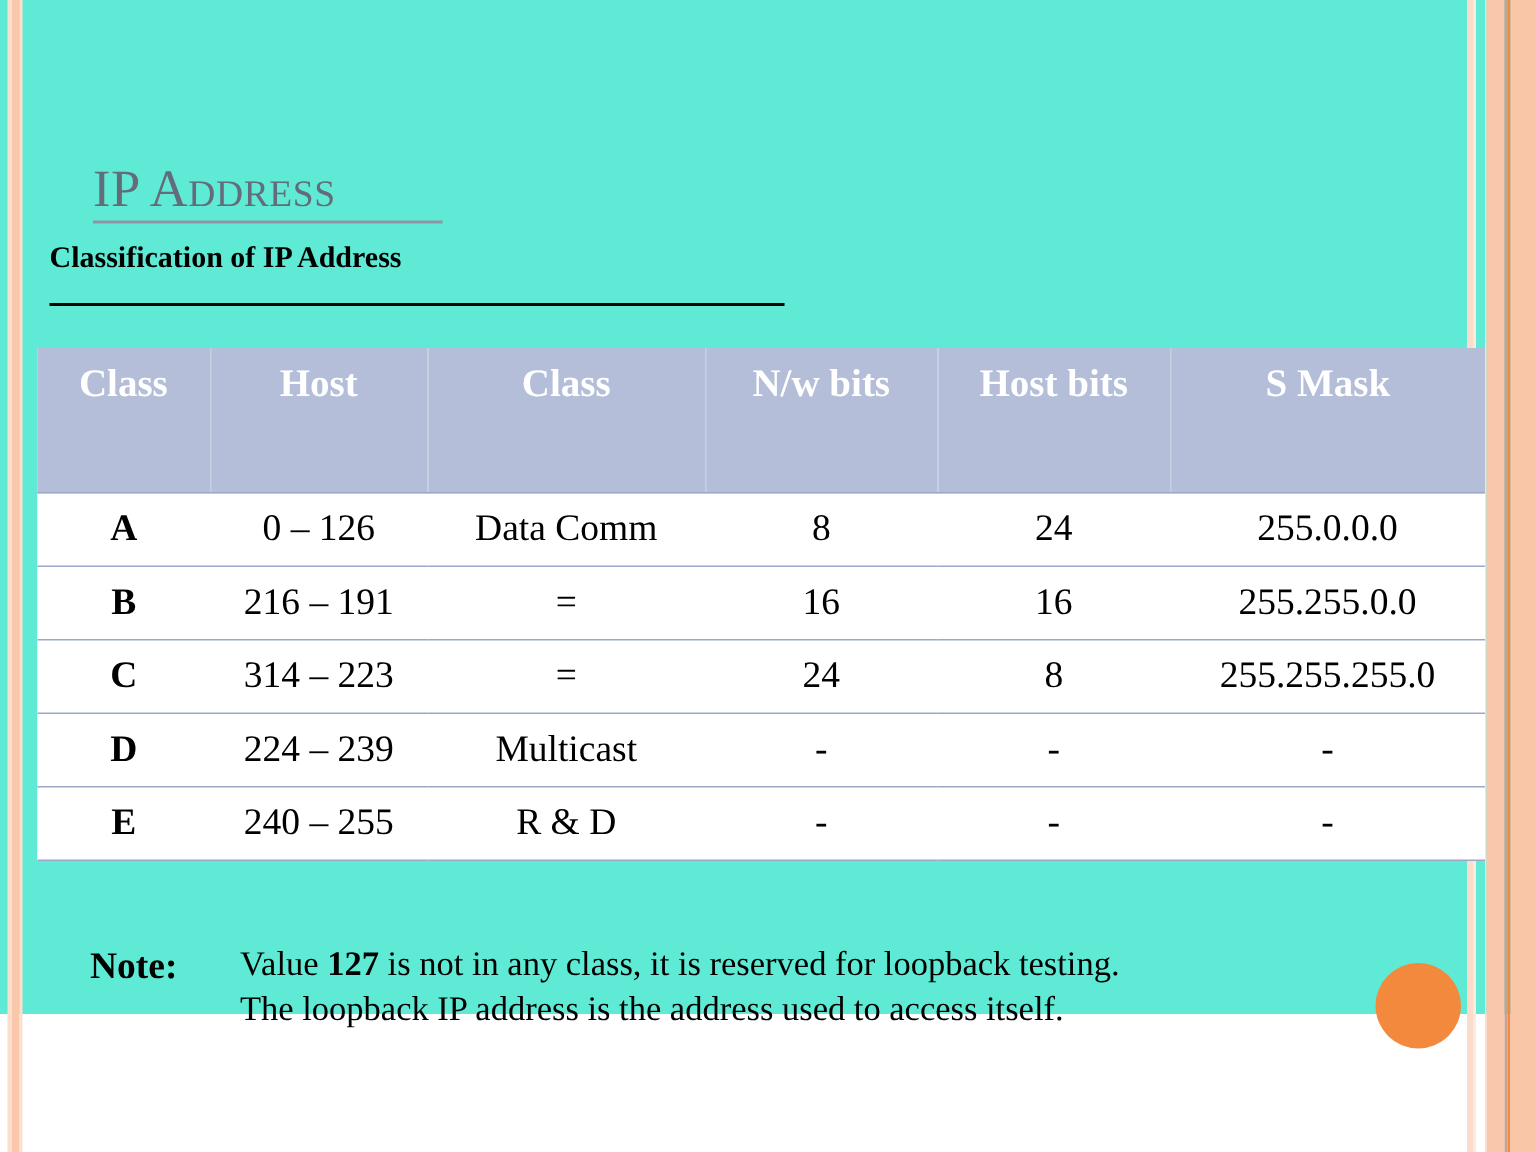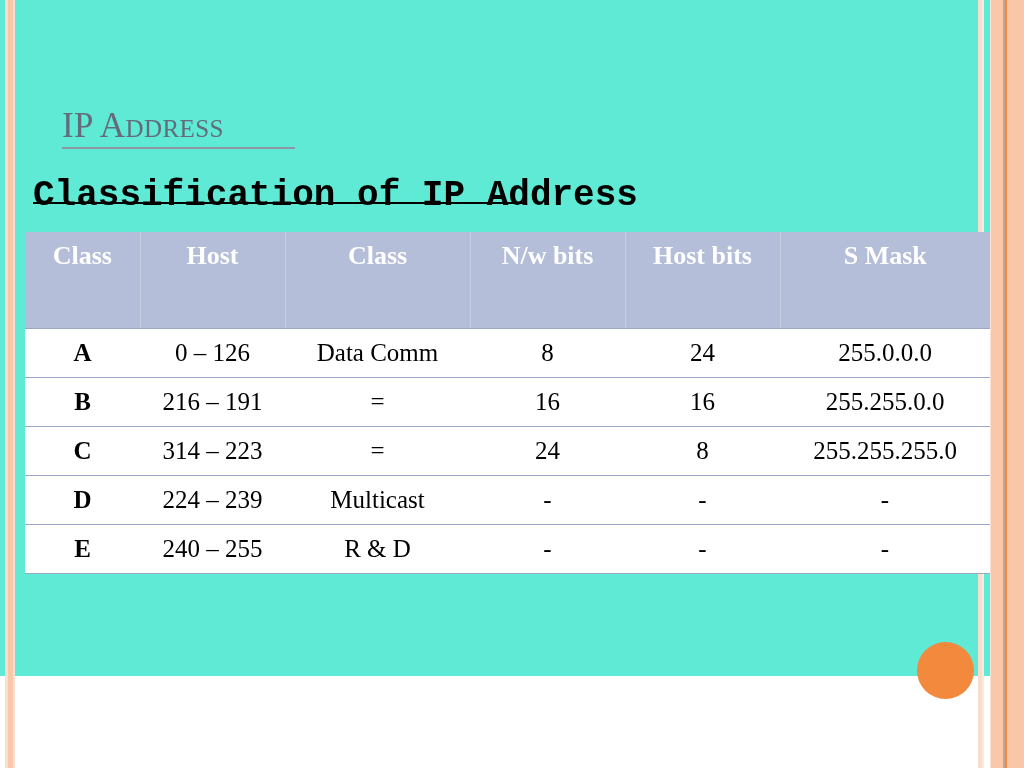--- a/index.html
+++ b/index.html
@@ -60,27 +60,26 @@
     position: absolute;
     left: 62px;
     top: 147px;
     width: 233px;
     height: 2px;
     background: #8d96a6;
   }
   .subtitle {
     position: absolute;
     left: 33px;
-    top: 178px;
+    top: 162px;
     color: #000000;
-    font-size: 36px;
+    font-size: 20px;
     font-weight: bold;
     line-height: 1;
     white-space: nowrap;
-    font-family: Liberation Mono, monospace;
   }
   .subtitle-rule {
     position: absolute;
     left: 33px;
     top: 202px;
     width: 490px;
     height: 2px;
     background: #000000;
   }
 
@@ -247,16 +246,19 @@
           <td>240 – 255</td>
           <td class="col-usage">R &amp; D</td>
           <td>-</td>
           <td>-</td>
           <td class="col-mask">-</td>
         </tr>
       </tbody>
     </table>
   </div>
 
+  <div class="note">
+    <span class="note-label">Note:</span><span class="note-body"><span>Value </span><b class="strong">127</b><span> is not in any class, it is reserved for loopback testing.</span><span class="note-line2">The loopback IP address is the address used to access itself.</span></span>
+  </div>
 
   <div class="orange-dot"></div>
 
 </div>
 
 </body></html>

